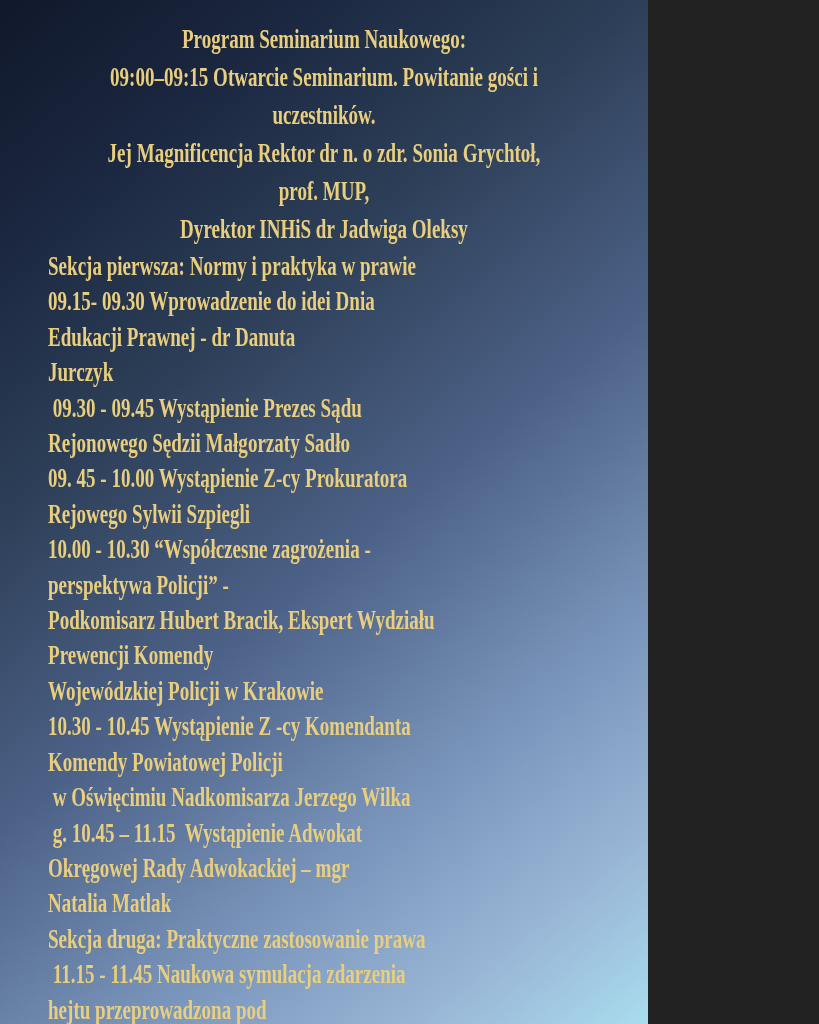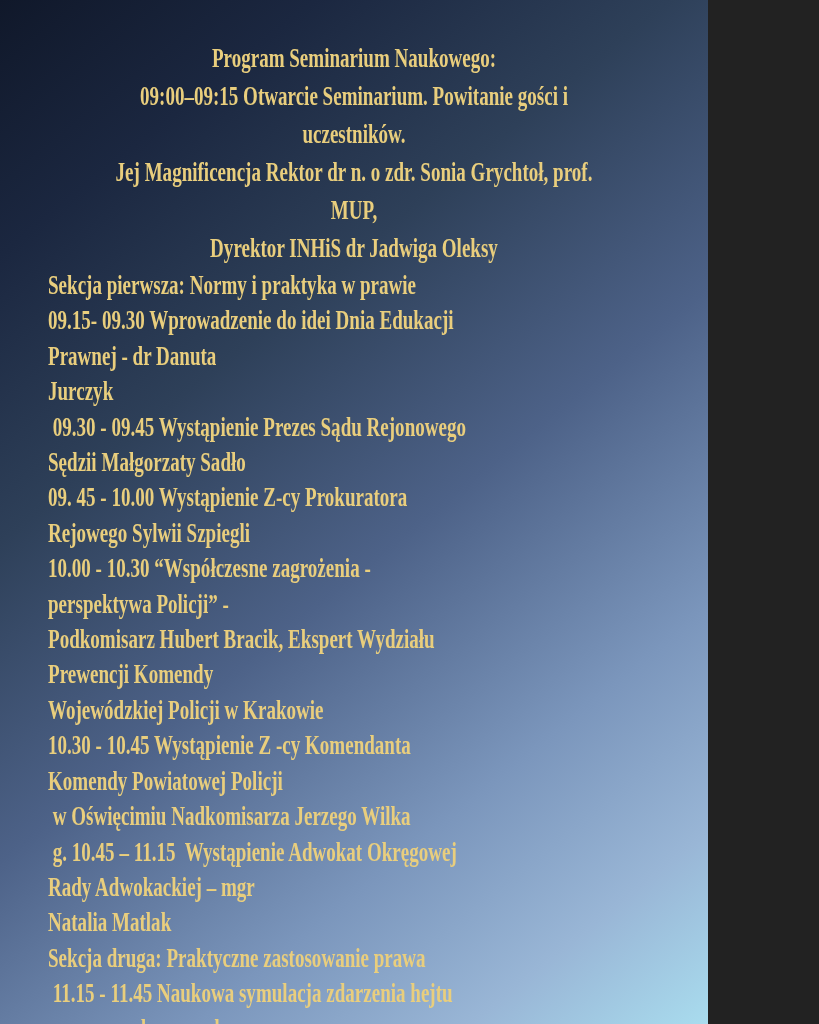--- a/index.html
+++ b/index.html
@@ -2,25 +2,25 @@
 <html><head>
 <meta charset="utf-8">
 <style>
   html, body {
     margin: 0;
     padding: 0;
     background: #222;
   }
   .poster {
     position: relative;
-    width: 708px;
+    width: 648px;
     height: 1024px;
     overflow: hidden;
     box-sizing: border-box;
-    padding: 39px 30px 0 48px;
+    padding: 20px 30px 0 48px;
     background: linear-gradient(141deg,
       #10182a 0%,
       #1b2740 16%,
       #2e4059 34%,
       #4d6288 54%,
       #7b96bc 74%,
       #99b6d6 88%,
       #a9dcee 100%);
     font-family: "Liberation Serif", "DejaVu Serif", serif;
     font-weight: bold;

